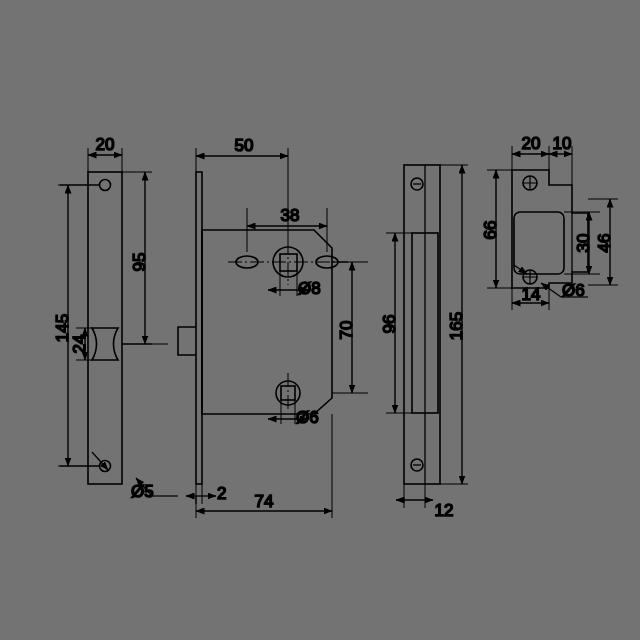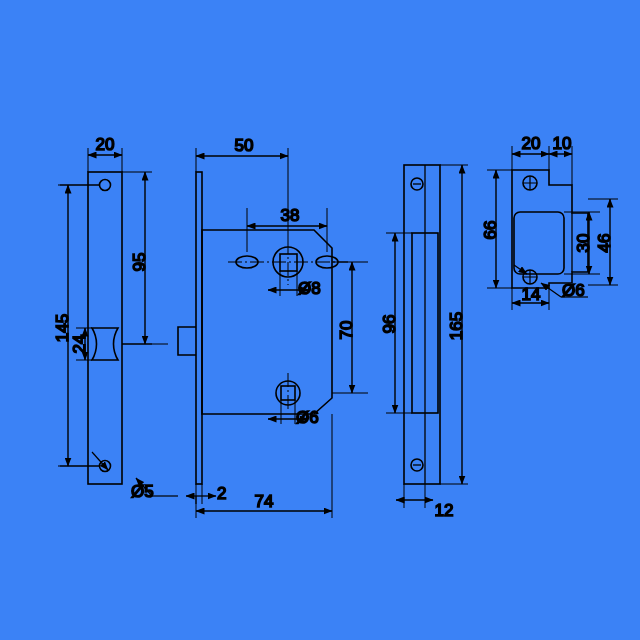--- a/index.html
+++ b/index.html
@@ -1,18 +1,18 @@
 <!DOCTYPE html>
 <html><head>
 <meta charset="utf-8">
 <style>
   html,body{margin:0;padding:0;background:#ffffff;}
   body{width:640px;height:640px;overflow:hidden;
        font-family:"Liberation Sans","DejaVu Sans",sans-serif;}
-  #stage{position:relative;width:640px;height:640px;background:#3b82f6;}
+  #stage{position:relative;width:640px;height:640px;background:#737373;}
   svg{display:block;}
   text{font-family:"Liberation Sans","DejaVu Sans",sans-serif;fill:#000;}
 </style>
 </head>
 <body>
 
 <div id="stage">
 <svg width="640" height="640" viewBox="0 0 640 640">
   <defs>
     <marker id="ah" markerWidth="9" markerHeight="7" refX="8.5" refY="3.5" orient="auto" markerUnits="userSpaceOnUse">

